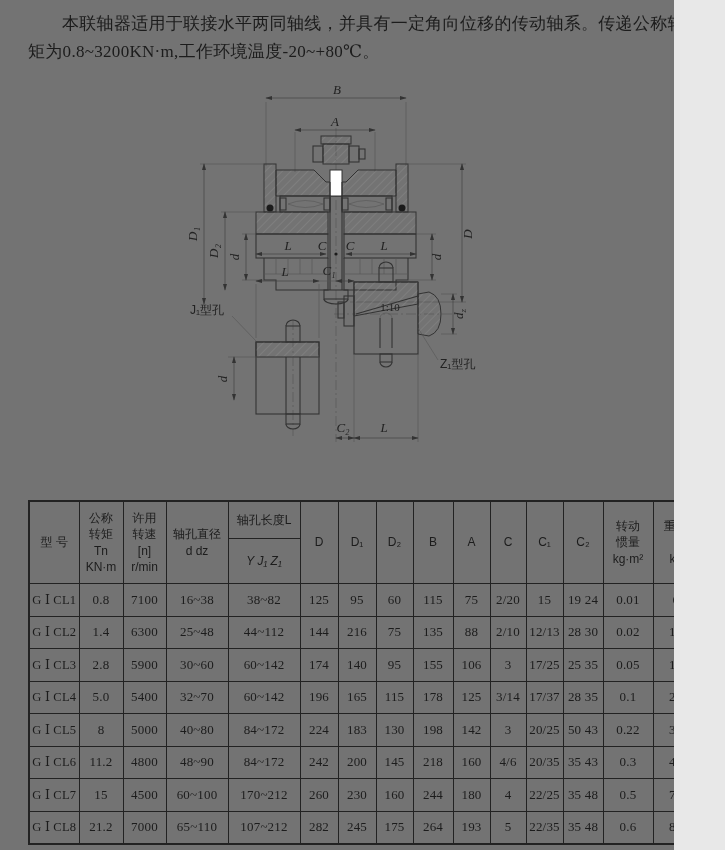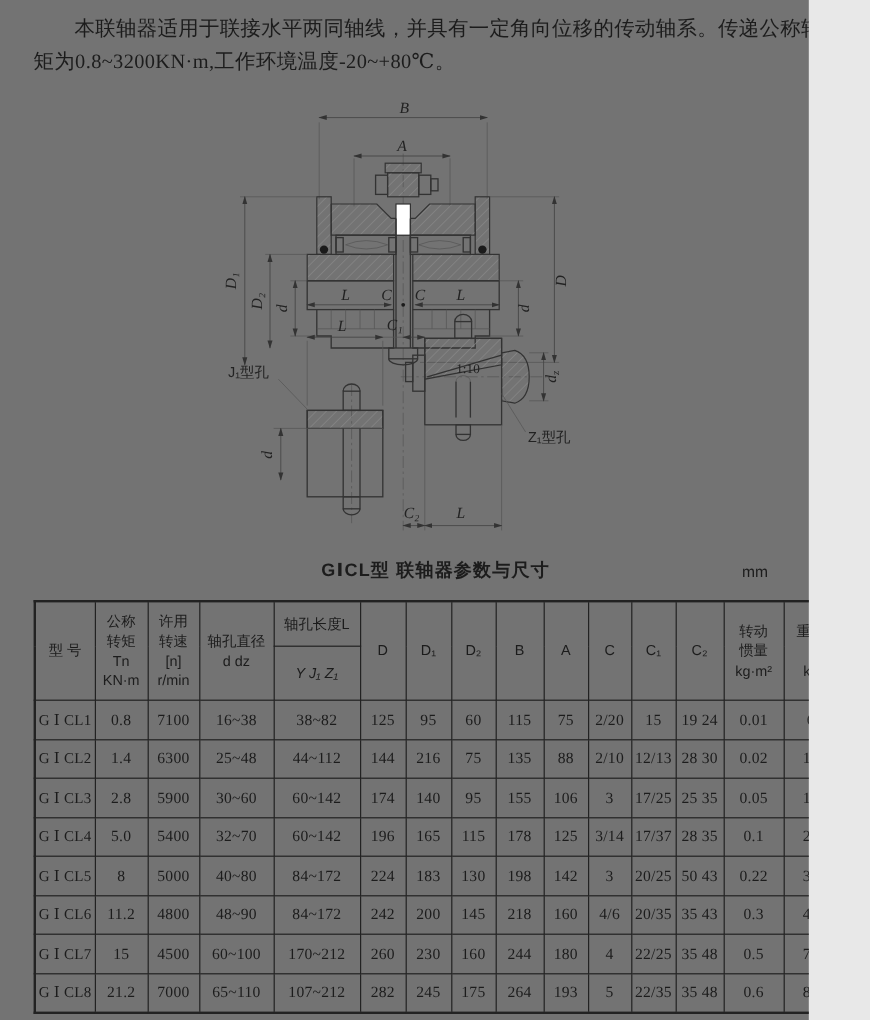--- a/index.html
+++ b/index.html
@@ -211,24 +211,20 @@
         <line class="thin" x1="316" y1="270" x2="316" y2="358"></line>
         <line class="thin" x1="380" y1="270" x2="380" y2="358"></line>
         <line class="dim" x1="298" y1="354" x2="316" y2="354"></line>
         <line class="dim" x1="316" y1="354" x2="380" y2="354"></line>
         <text class="dimtxt" x="305" y="348" text-anchor="middle">C₂</text>
         <text class="dimtxt" x="346" y="348" text-anchor="middle">L</text>
       </g>
     </g>
   </svg>
 
-  <div class="table-caption">
-    <div class="caption-title">GⅠCL型  联轴器参数与尺寸</div>
-    <div class="caption-unit">mm</div>
-  </div>
 
   <table class="spec-table">
     <colgroup>
       <col style="width:50px">
         <col style="width:44px">
         <col style="width:43px">
       <col style="width:62px">
         <col style="width:72px">
         <col style="width:38px">
       <col style="width:38px">

